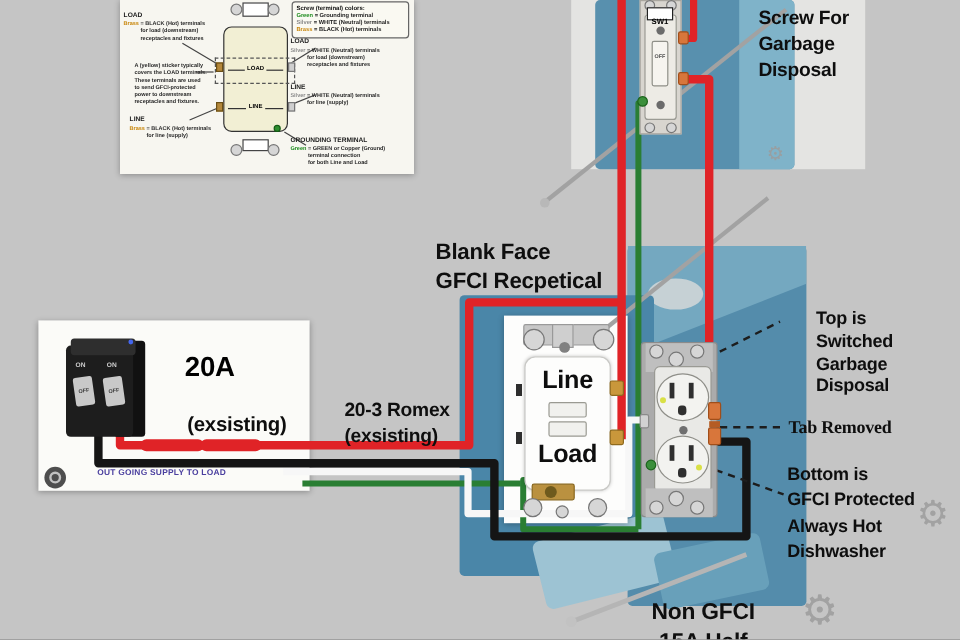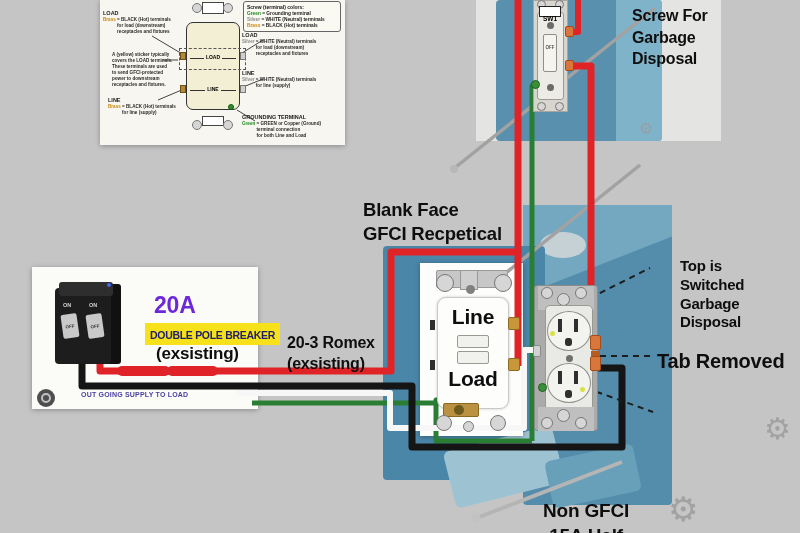--- a/index.html
+++ b/index.html
@@ -165,24 +165,21 @@
     <div class="abs" style="left:52px;top:1px;width:4px;height:4px;border-radius:50%;background:#4466ee;"></div>
     <div class="abs" style="left:8px;top:20px;font-size:5.5px;font-weight:700;color:#cfcfcf;">ON</div>
     <div class="abs" style="left:34px;top:20px;font-size:5.5px;font-weight:700;color:#cfcfcf;">ON</div>
     <div class="abs" style="left:7px;top:32px;width:16px;height:24px;background:#c9c9c9;border-radius:2px;transform:rotate(-8deg);text-align:center;">
       <span style="font-size:4.5px;font-weight:700;color:#333;">OFF</span>
     </div>
     <div class="abs" style="left:32px;top:32px;width:16px;height:24px;background:#c9c9c9;border-radius:2px;transform:rotate(-8deg);text-align:center;">
       <span style="font-size:4.5px;font-weight:700;color:#333;">OFF</span>
     </div>
   </div>
-  <div class="abs z4 lbl" style="left:154px;top:291px;font-size:23px;color:#6d28d9;">20A</div>
-  <div class="abs z4" style="left:145px;top:323px;background:#f6e11a;padding:2px 5px;">
-    <span style="font-size:10.5px;font-weight:700;color:#20206a;letter-spacing:-0.3px;">DOUBLE POLE BREAKER</span>
-  </div>
+  <div class="abs z4 lbl" style="left:154px;top:291px;font-size:23px;color:#000000;">20A</div>
   <div class="abs z4 lbl" style="left:156px;top:343px;font-size:17px;">(exsisting)</div>
   <div class="abs z4" style="left:81px;top:391px;font-size:7px;font-weight:700;color:#4a3f9f;letter-spacing:0.2px;">OUT GOING SUPPLY TO LOAD</div>
   <div class="abs z4" style="left:37px;top:389px;width:18px;height:18px;border-radius:50%;background:#4e4e4e;">
     <div class="abs" style="left:4px;top:4px;width:10px;height:10px;border:2px solid #c2c2c2;border-radius:50%;"></div>
   </div>
 
   <div class="abs z4" style="left:533px;top:0;width:42px;height:114px;">
     <div class="abs" style="left:0;top:0;width:35px;height:112px;background:#d8d5cf;border:1px solid #a9a69f;"></div>
     <div class="abs screw" style="left:4px;top:0;width:9px;height:9px;"></div>
     <div class="abs screw" style="left:22px;top:0;width:9px;height:9px;"></div>
@@ -257,21 +254,25 @@
 Garbage
 Disposal</div>
   <div class="abs z6 lbl ml" style="left:363px;top:198px;font-size:18.5px;">Blank Face
 GFCI Recpetical</div>
   <div class="abs z6 lbl ml" style="left:287px;top:333px;font-size:16px;">20-3 Romex
 (exsisting)</div>
   <div class="abs z6 lbl ml" style="left:680px;top:257px;font-size:15px;line-height:1.25;">Top is
 Switched
 Garbage
 Disposal</div>
-  <div class="abs z6 lbl ml" style="left:657px;top:348px;font-size:20px;">Tab Removed</div>
+  <div class="abs z6 lbl ml" style="left:657px;top:348px;font-size:15px;font-family:Liberation Serif, serif;">Tab Removed</div>
+  <div class="abs z6 lbl ml" style="left:656px;top:385px;font-size:15px;line-height:1.42;">Bottom is
+GFCI Protected
+Always Hot
+Dishwasher</div>
   <div class="abs z6 lbl ml" style="left:534px;top:499px;width:104px;text-align:center;font-size:19px;">Non GFCI
 15A Half Hot</div>
 
   <div class="abs z5 gear" style="left:668px;top:492px;font-size:34px;">⚙</div>
   <div class="abs z5 gear" style="left:764px;top:414px;font-size:30px;">⚙</div>
   <div class="abs z5 gear" style="left:639px;top:121px;font-size:16px;">⚙</div>
 
 </div>
 
 </body></html>

